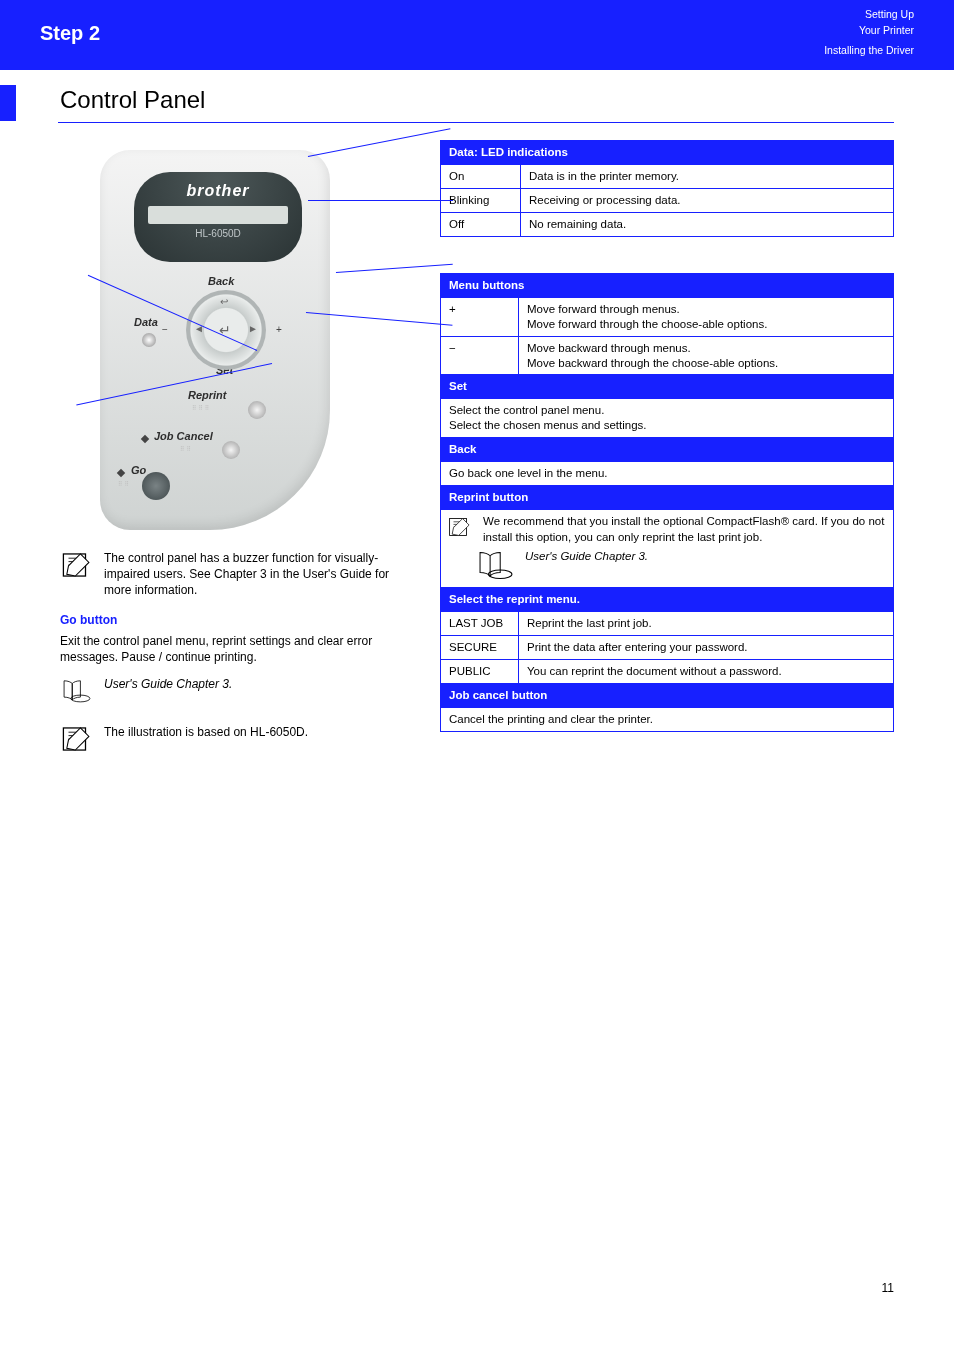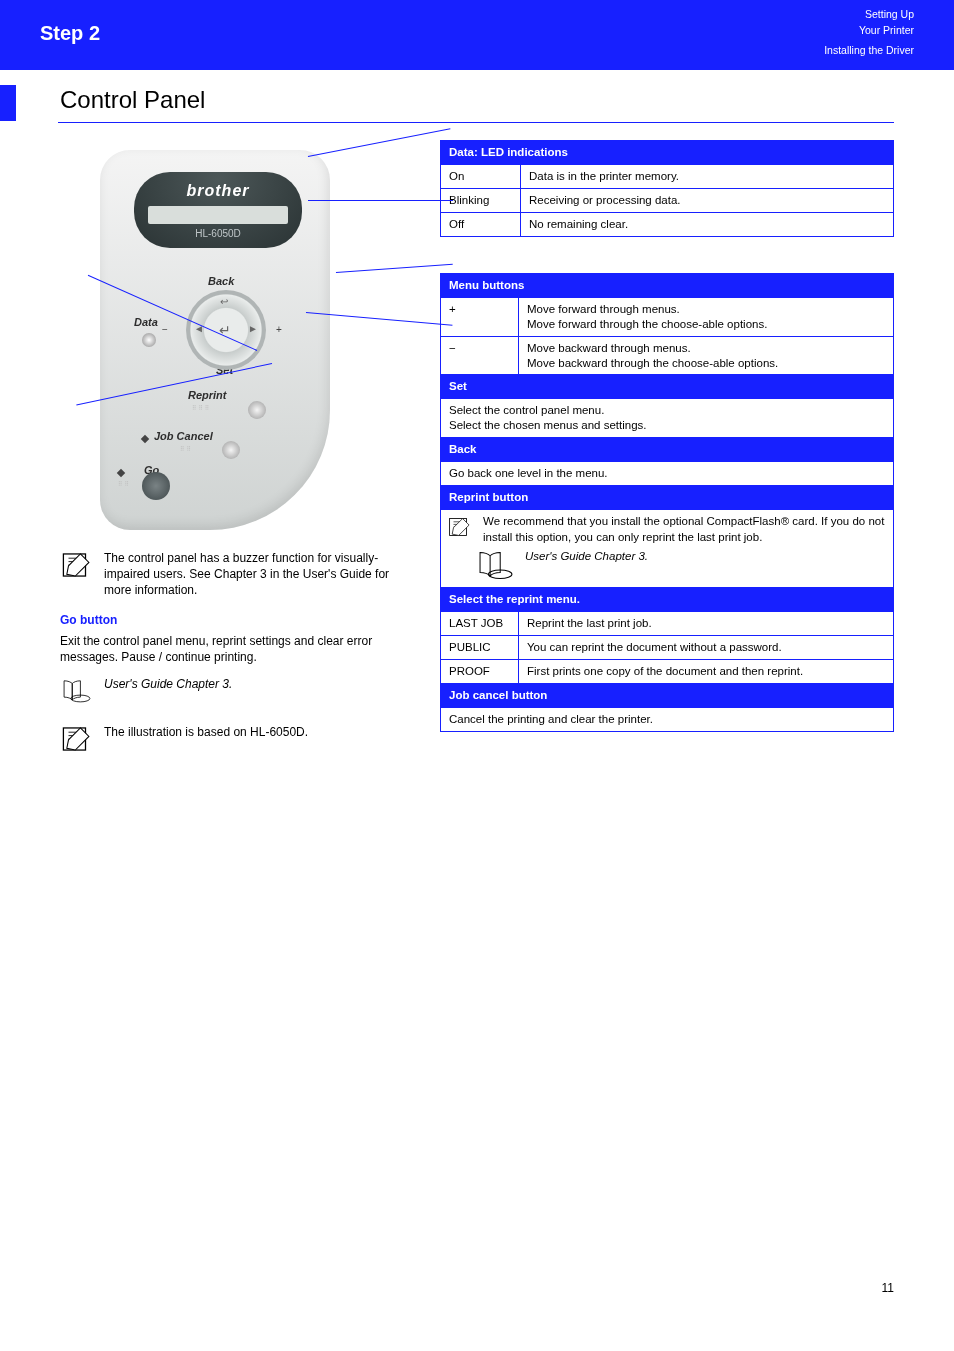--- a/index.html
+++ b/index.html
@@ -58,34 +58,34 @@
   .panel-img {
     width: 230px;
     height: 380px;
     margin: 10px 0 20px 40px;
     border-radius: 30px 30px 120px 30px;
     background: linear-gradient(180deg,#f4f4f4,#cfd3d2);
     position: relative;
     box-shadow: inset -2px -4px 12px rgba(0,0,0,.1);
   }
   .display-bezel {
-    position: absolute; top: 22px; left: 34px; width: 168px; height: 76px;
+    position: absolute; top: 22px; left: 34px; width: 168px; height: 90px;
     background: radial-gradient(ellipse at 50% 10%,#4c5758,#2a3334);
     border-radius: 36px;
   }
   .display-bezel .brand { color:#fff;text-align:center;font-size:16px;font-style:italic;font-weight:bold;padding-top:10px;letter-spacing:1px;}
   .display-bezel .lcd { background:#d9dedb;height:18px;margin:6px 14px 4px;border-radius:2px;}
   .display-bezel .model { color:#bfc6c8;text-align:center;font-size:10px;}
   .p-label{position:absolute;font-size:11px;font-style:italic;font-weight:bold;color:#2d2d2d;}
   .lbl-back{top:125px;left:108px;}
   .lbl-data{top:166px;left:34px;}
   .lbl-set{top:214px;left:116px;}
   .lbl-reprint{top:239px;left:88px;}
   .lbl-jobcancel{top:280px;left:54px;}
-  .lbl-go{top:314px;left:44px;}
+  .lbl-go{top:314px;left:31px;}
   .ring{position:absolute;top:140px;left:86px;width:80px;height:80px;border-radius:50%;background:radial-gradient(circle,#e9eceb 38%,#c8cdcc 40%,#e9eceb 62%,#b0b5b5 64%);}
   .ring .arrow{position:absolute;font-size:10px;color:#666;}
   .ring .al{left:8px;top:33px;} .ring .ar{right:8px;top:33px;} .ring .au{left:34px;top:6px;} .ring .ac{left:33px;top:32px;font-size:14px;}
   .dataled{position:absolute;top:183px;left:42px;width:14px;height:14px;border-radius:50%;background:radial-gradient(circle,#fff,#888);}
   .plusminus{position:absolute;top:174px;font-size:10px;color:#444;} .pm-l{left:62px;} .pm-r{left:176px;}
   .rbtn{position:absolute;width:18px;height:18px;border-radius:50%;background:radial-gradient(circle,#f5f5f5,#999);}
   .rb-reprint{top:251px;left:148px;} .rb-jobc{top:291px;left:122px;}
   .gobtn{position:absolute;top:322px;left:42px;width:28px;height:28px;border-radius:50%;background:radial-gradient(circle,#7a8385,#3d4648);}
   .dots{position:absolute;font-size:6px;color:#bbb;letter-spacing:2px;}
   .d1{top:254px;left:92px;} .d2{top:295px;left:80px;} .d3{top:330px;left:18px;}
@@ -216,21 +216,21 @@
           <tr>
             <td style="width:80px">On</td>
             <td>Data is in the printer memory.</td>
           </tr>
           <tr>
             <td style="width:80px">Blinking</td>
             <td>Receiving or processing data.</td>
           </tr>
           <tr>
             <td style="width:80px">Off</td>
-            <td>No remaining clear.</td>
+            <td>No remaining data.</td>
           </tr>
         </tbody>
     </table>
 
     <div class="spacer"></div>
 
     <table class="tbl t2">
       <thead>
           <tr>
             <th colspan="2">Menu buttons</th>
@@ -288,26 +288,26 @@
         <tr class="rowhdr">
             <td colspan="2">Select the reprint menu.</td>
           </tr>
       </tbody>
       <tbody id="t2reprint">
           <tr>
             <td style="width:78px">LAST JOB</td>
             <td>Reprint the last print job.</td>
           </tr>
           <tr>
+            <td style="width:78px">SECURE</td>
+            <td>Print the data after entering your password.</td>
+          </tr>
+          <tr>
             <td style="width:78px">PUBLIC</td>
             <td>You can reprint the document without a password.</td>
-          </tr>
-          <tr>
-            <td style="width:78px">PROOF</td>
-            <td>First prints one copy of the document and then reprint.</td>
           </tr>
         </tbody>
       <tbody>
         <tr class="rowhdr">
             <td colspan="2">Job cancel button</td>
           </tr>
         <tr>
             <td colspan="2">Cancel the printing and clear the printer.</td>
           </tr>
       </tbody>

